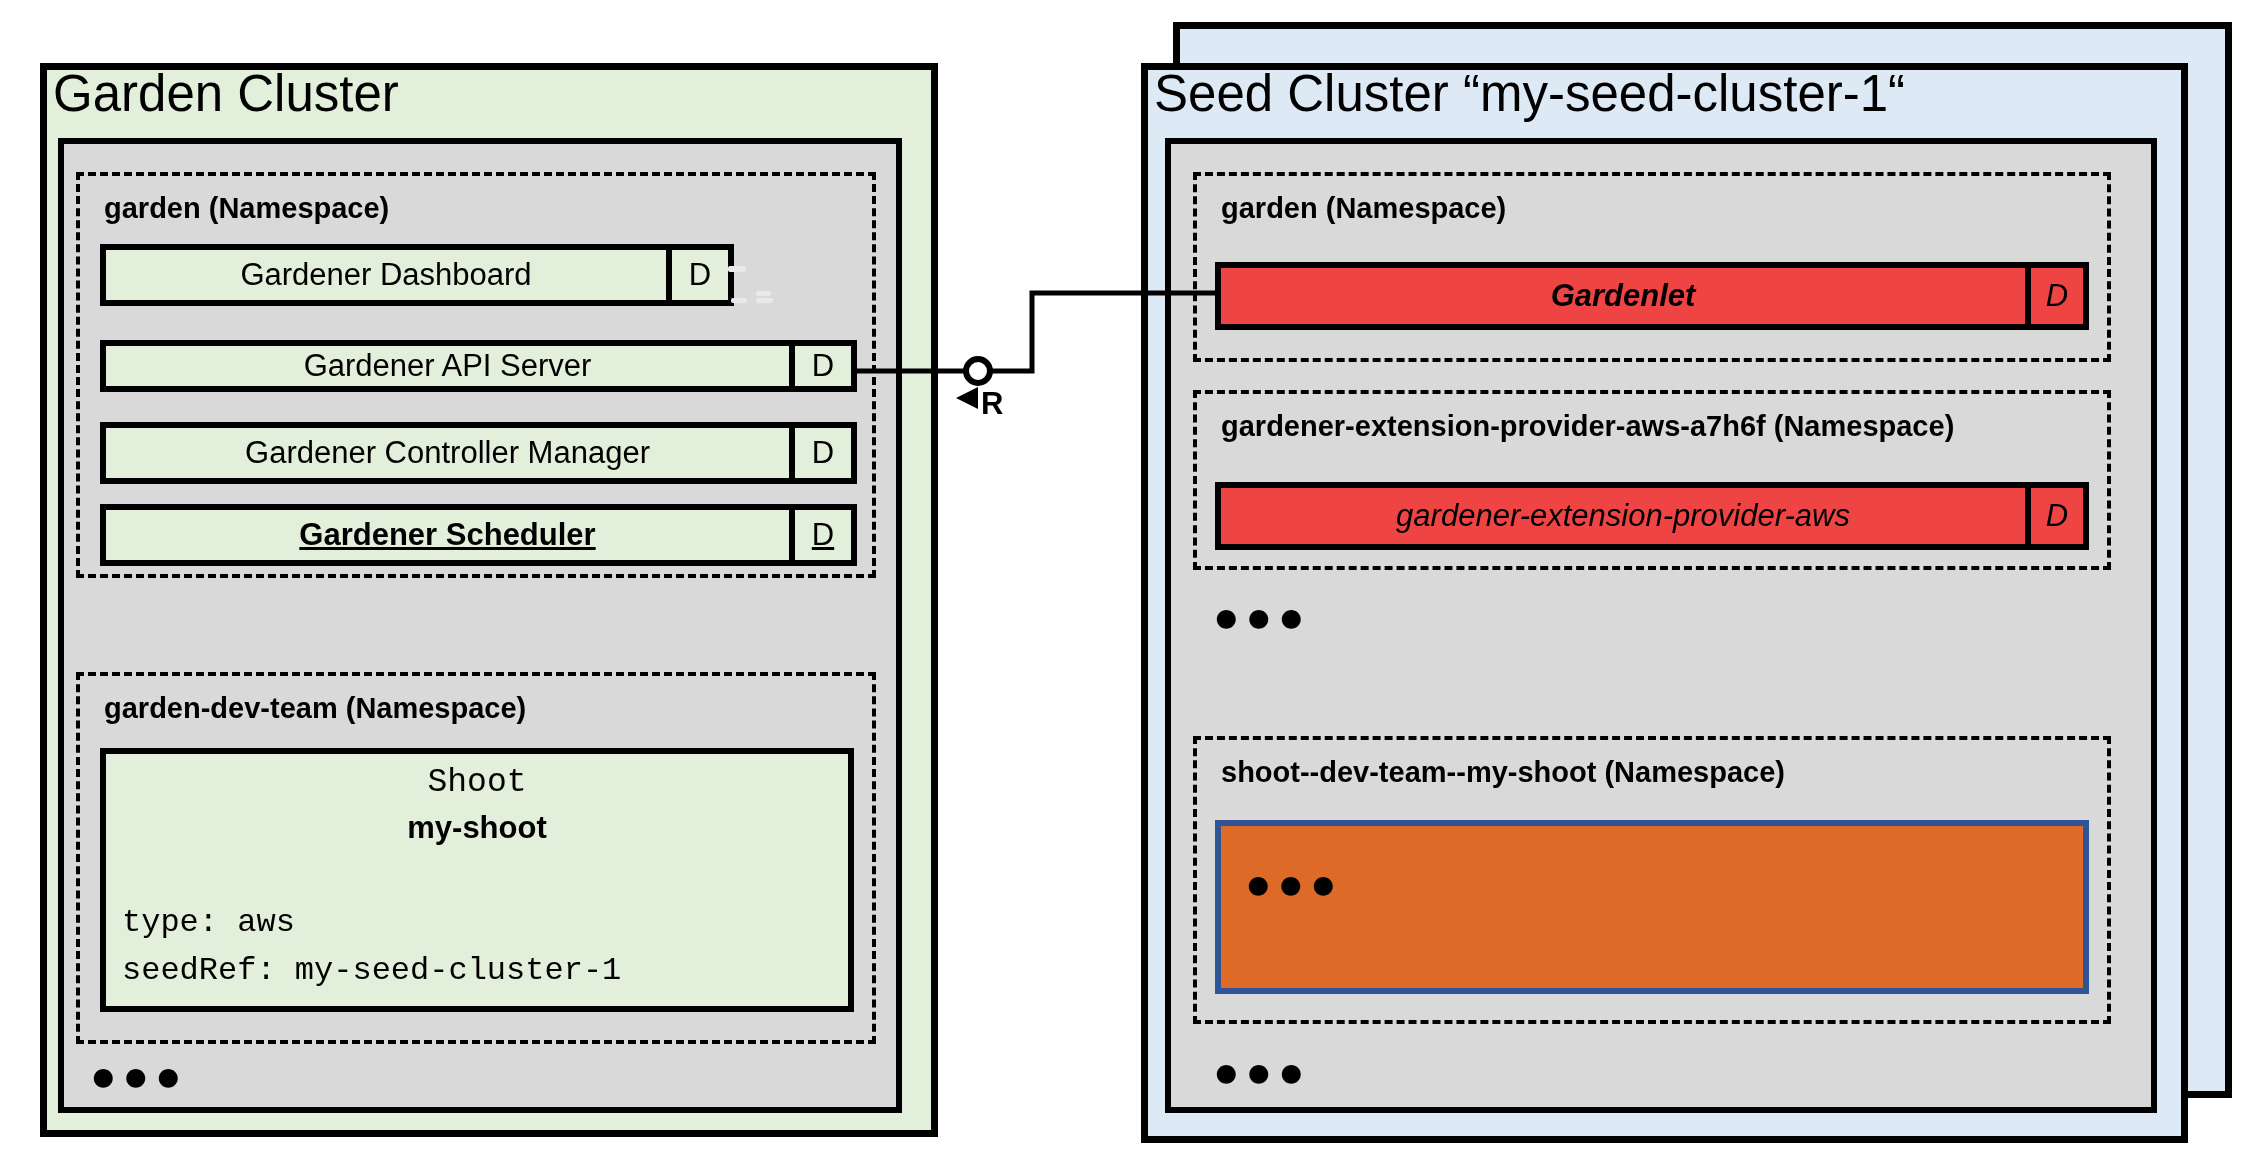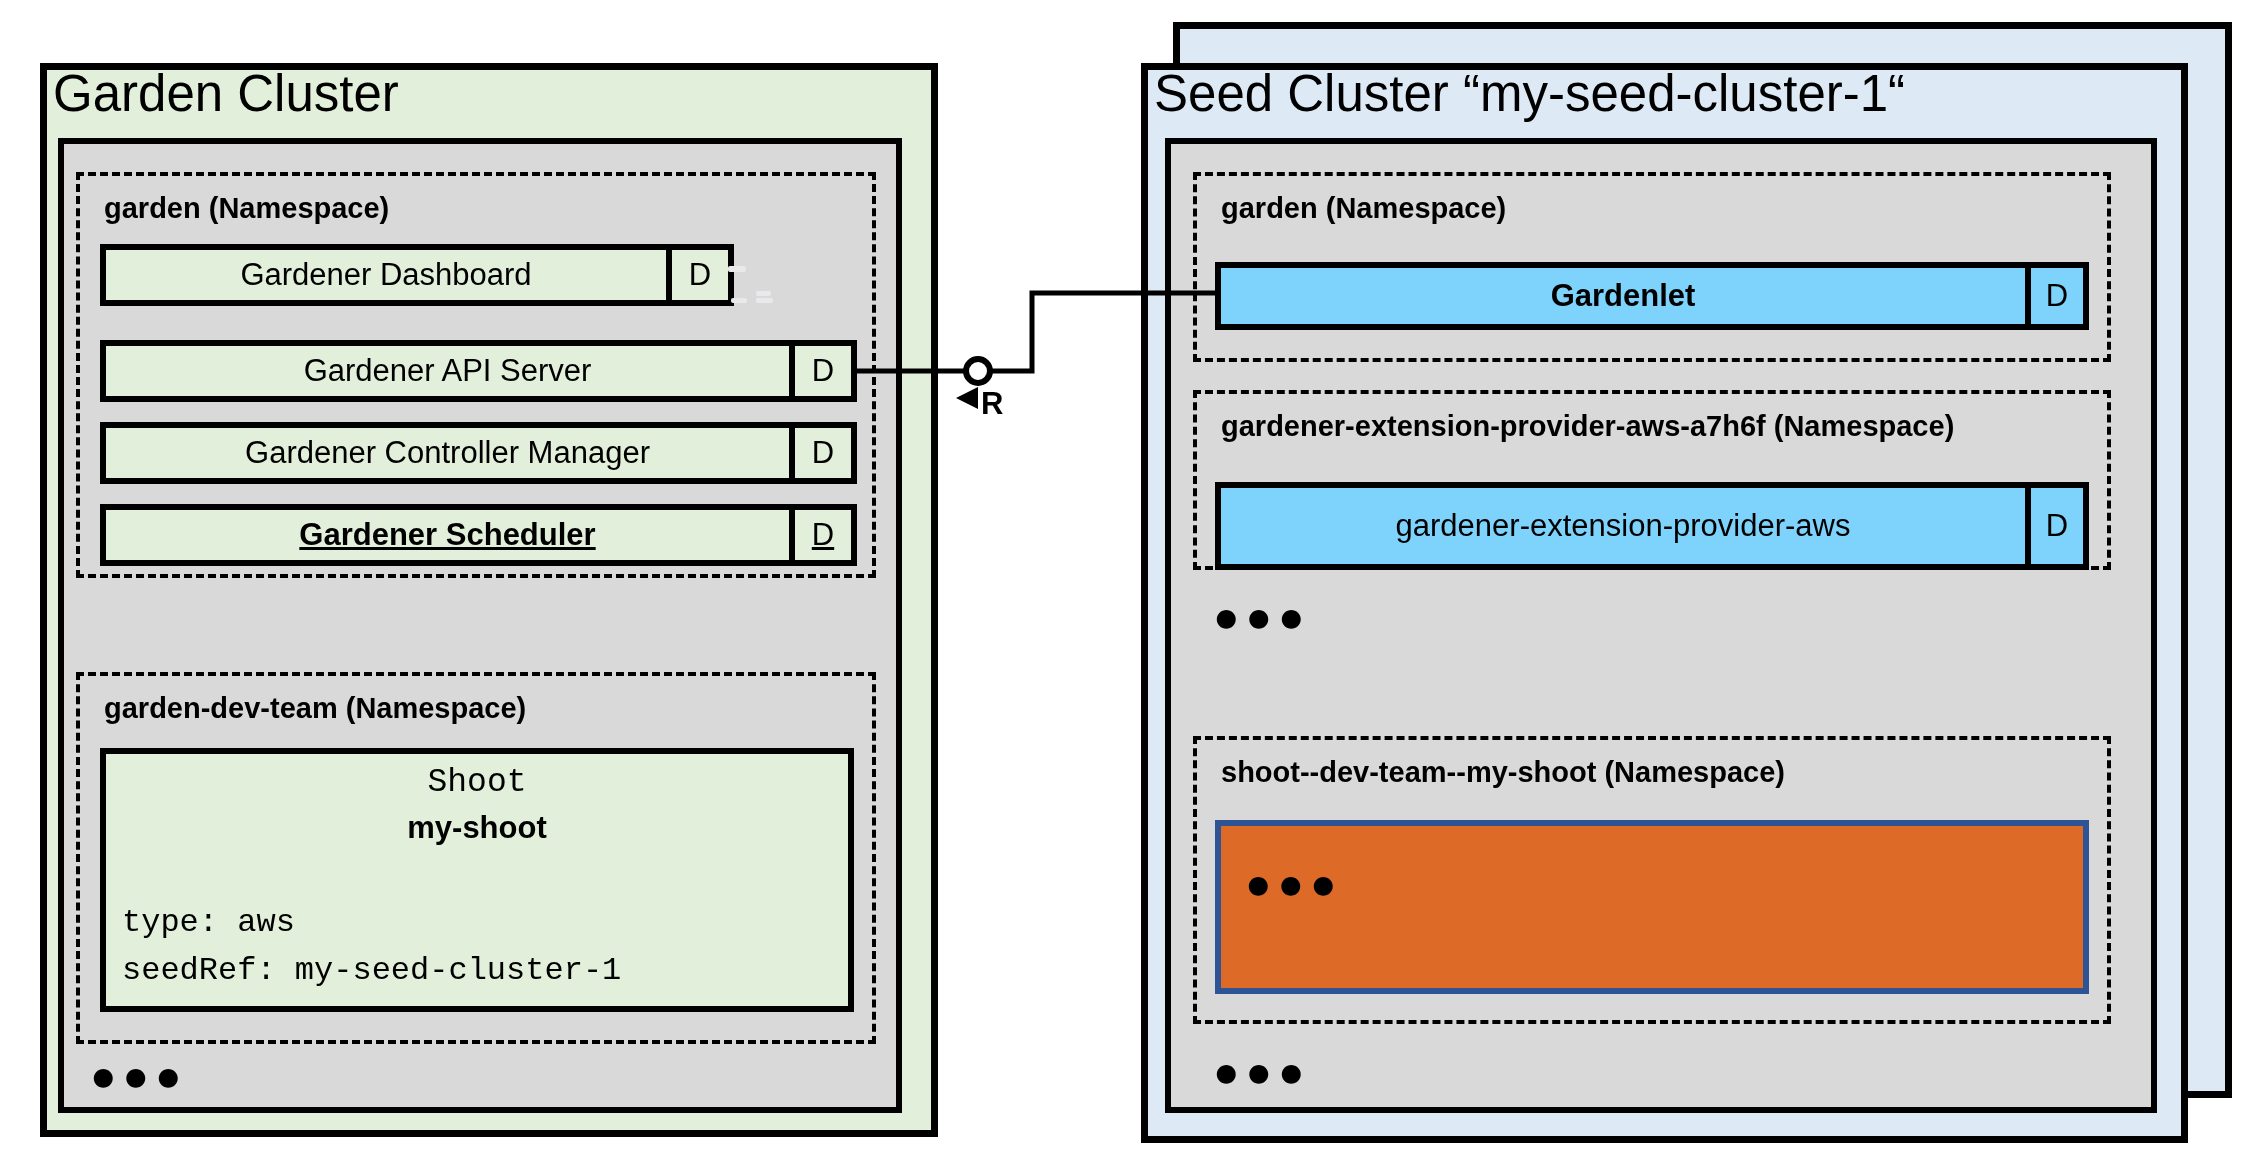--- a/index.html
+++ b/index.html
@@ -21,21 +21,21 @@
   .panel.left{left:11px;top:68px;width:844px;height:975px;}
   .panel.right{left:17px;top:68px;width:992px;height:975px;}
 
   
   .ns{position:absolute;border:4px dashed #000;}
   .ns-label{position:absolute;left:24px;top:14px;font-weight:700;font-size:29px;line-height:36px;white-space:nowrap;}
 
   
   .row{position:absolute;border:6px solid #000;display:flex;align-items:stretch;}
   .row.green{background:#e2efda;}
-  .row.orange{background:#7dd3fc;}
+  .row.orange{background:#ef4444;font-style:italic;}
   .row-label{flex:1;display:flex;align-items:center;justify-content:center;font-size:31px;white-space:nowrap;}
   .row-label.bold{font-weight:700;}
   .badge{width:62px;border-left:6px solid #000;display:flex;align-items:center;justify-content:center;font-size:31px;}
   .row.orange .badge{width:58px;}
 
   
   .shoot-box{position:absolute;left:20px;top:72px;width:754px;height:264px;background:#e2efda;border:6px solid #000;}
   .mono{font-family:"Liberation Mono",monospace;}
   .shoot-kind{position:absolute;left:0;top:10px;width:100%;text-align:center;font-size:33px;}
   .shoot-name{position:absolute;left:0;top:56px;width:100%;text-align:center;font-size:31px;font-weight:700;}
@@ -66,21 +66,21 @@
     <div class="panel left">
 
       <div class="ns" style="left:12px;top:28px;width:800px;height:406px;">
         <div class="ns-label">garden (Namespace)</div>
 
         <div class="row green" style="left:20px;top:68px;width:634px;height:62px;">
           <div class="row-label">Gardener Dashboard</div>
           <div class="badge">D</div>
         </div>
 
-        <div class="row green" style="left:20px;top:164px;width:757px;height:62px;">
+        <div class="row green" style="left:20px;top:164px;width:757px;height:52px;">
           <div class="row-label">Gardener API Server</div>
           <div class="badge">D</div>
         </div>
 
         <div class="row green" style="left:20px;top:246px;width:757px;height:62px;">
           <div class="row-label">Gardener Controller Manager</div>
           <div class="badge">D</div>
         </div>
 
         <div class="row green" style="left:20px;top:328px;width:757px;height:62px;text-decoration:underline;">
@@ -121,21 +121,21 @@
 
         <div class="row orange" style="left:18px;top:86px;width:874px;height:68px;">
           <div class="row-label bold">Gardenlet</div>
           <div class="badge">D</div>
         </div>
       </div>
 
       <div class="ns" style="left:22px;top:246px;width:918px;height:180px;">
         <div class="ns-label">gardener-extension-provider-aws-a7h6f (Namespace)</div>
 
-        <div class="row orange" style="left:18px;top:88px;width:874px;height:88px;">
+        <div class="row orange" style="left:18px;top:88px;width:874px;height:68px;">
           <div class="row-label">gardener-extension-provider-aws</div>
           <div class="badge">D</div>
         </div>
       </div>
 
       <div class="more" style="left:38px;top:449px;">•••</div>
 
       <div class="ns" style="left:22px;top:592px;width:918px;height:288px;">
         <div class="ns-label">shoot--dev-team--my-shoot (Namespace)</div>
 

